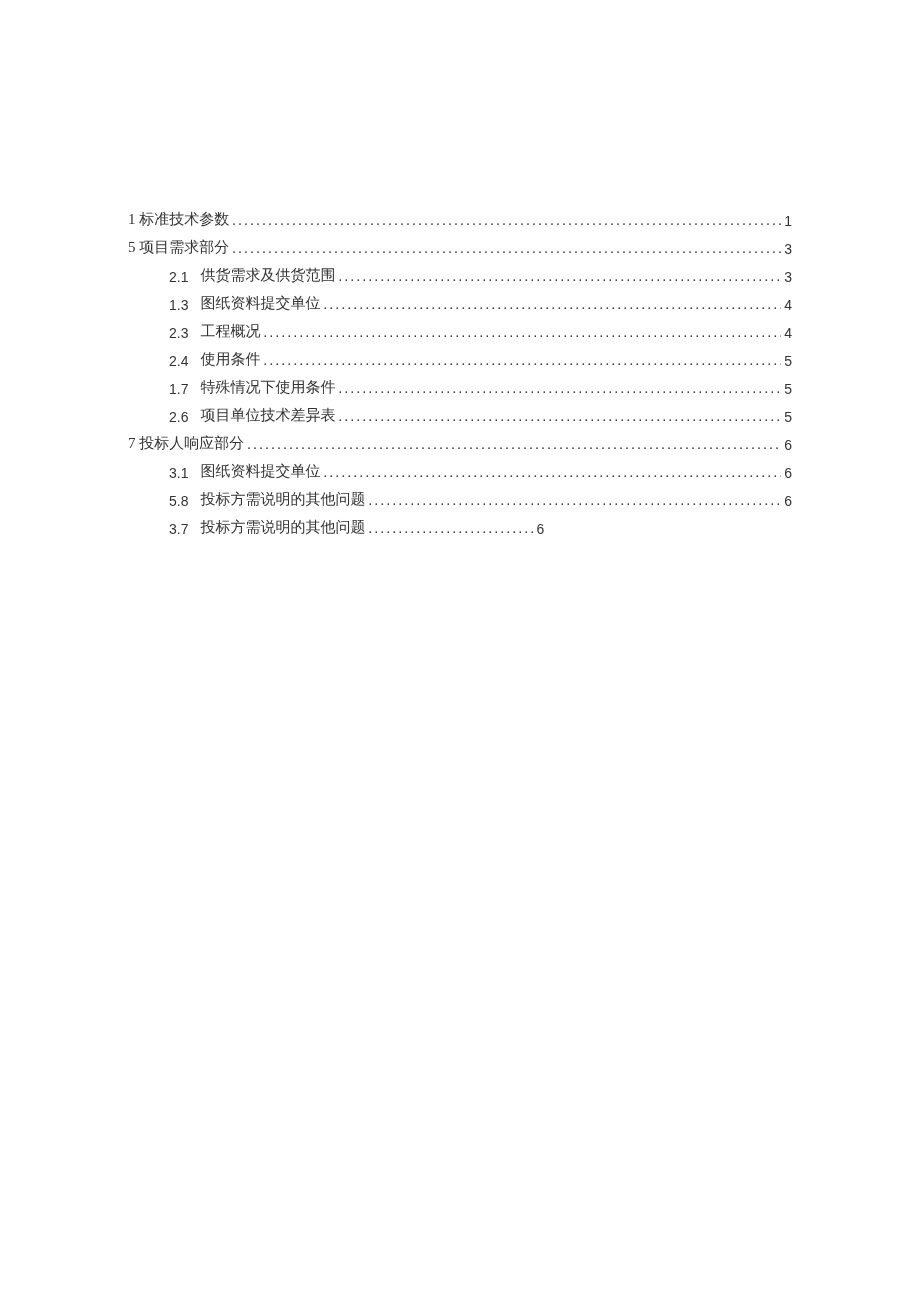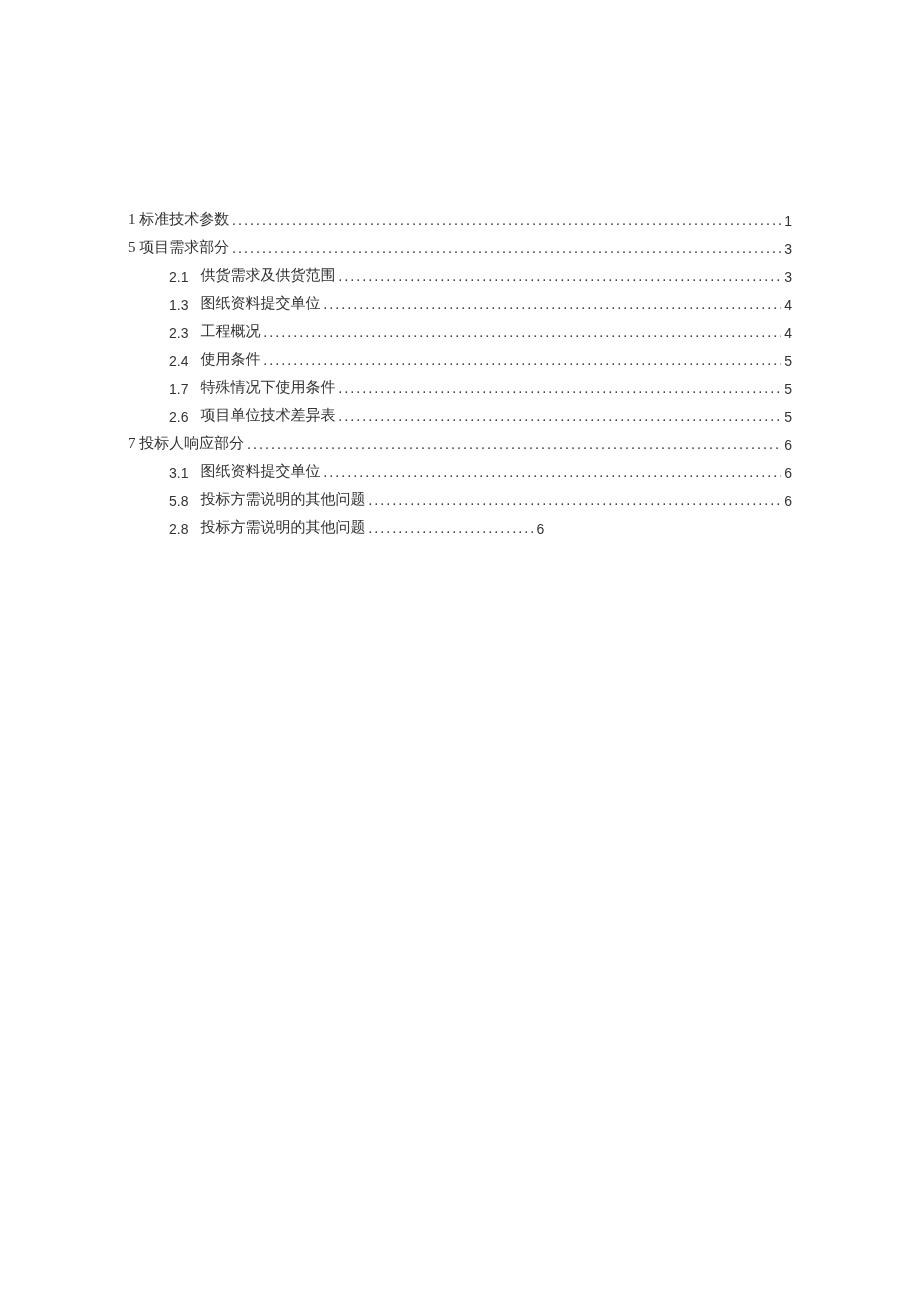--- a/index.html
+++ b/index.html
@@ -125,18 +125,18 @@
       <span class="toc-leader"></span>
       <span class="toc-page">6</span>
     </div>
     <div class="toc-entry level-2">
       <span class="toc-num sub">5.8</span>
       <span class="toc-title">投标方需说明的其他问题</span>
       <span class="toc-leader"></span>
       <span class="toc-page">6</span>
     </div>
     <div class="toc-entry level-2 last">
-      <span class="toc-num sub">2.8</span>
+      <span class="toc-num sub">3.7</span>
       <span class="toc-title">投标方需说明的其他问题</span>
       <span class="toc-leader short"></span>
       <span class="toc-page">6</span>
     </div>
   </div>
 
 </body></html>

